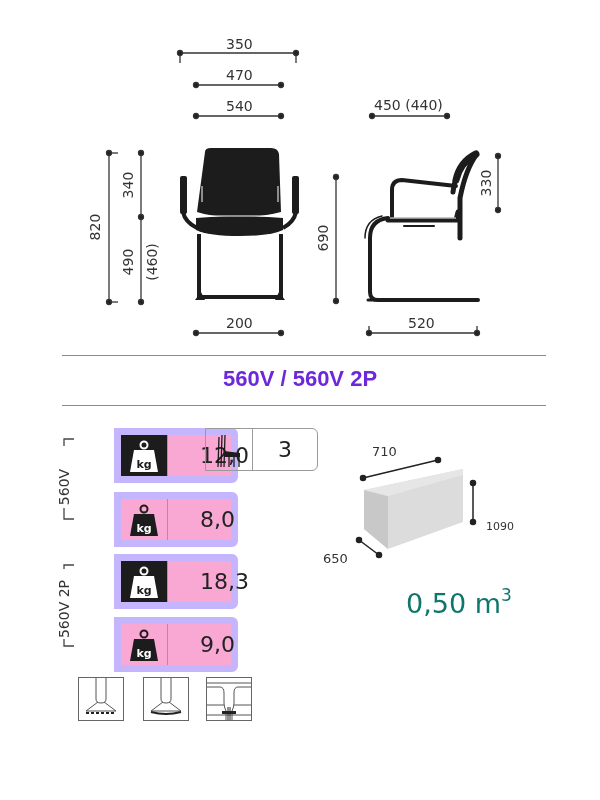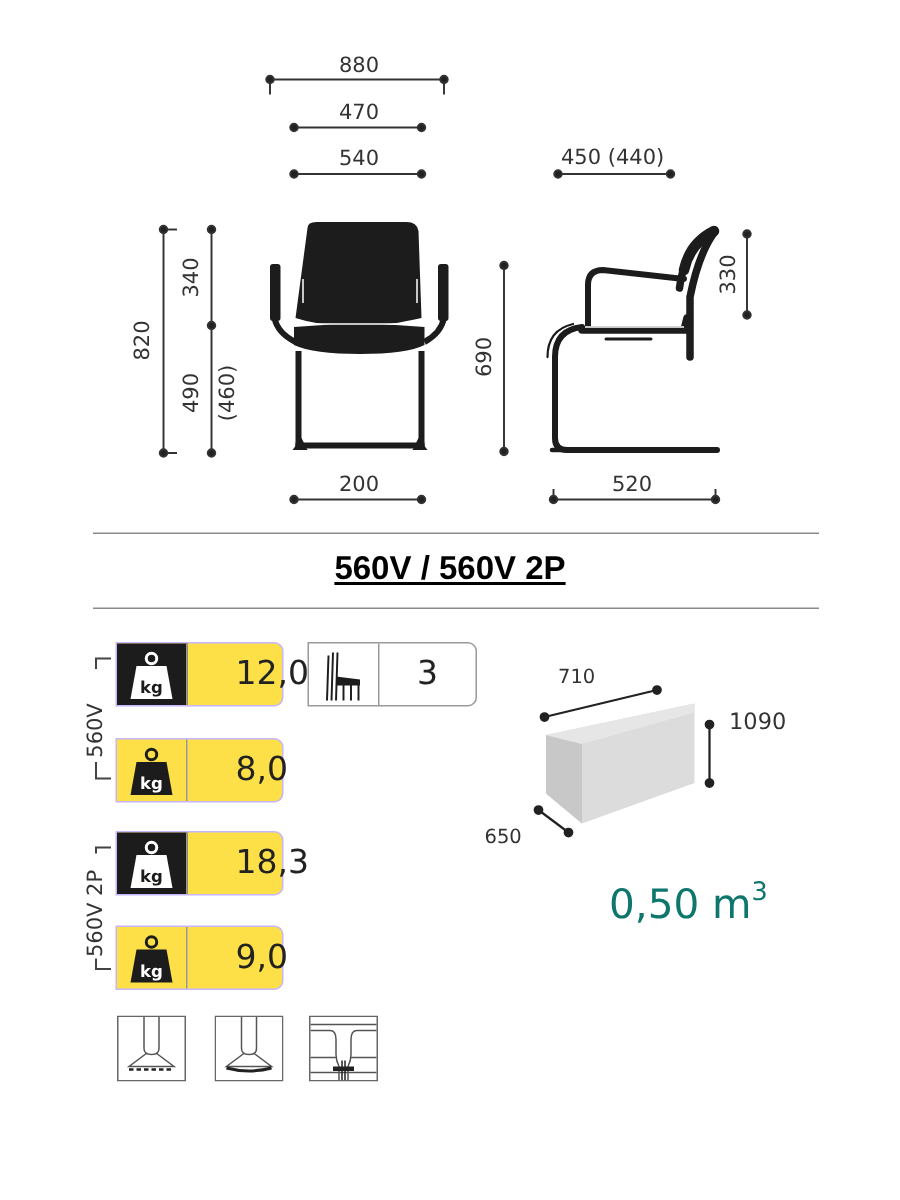--- a/index.html
+++ b/index.html
@@ -4,23 +4,23 @@
   <style>
     html, body { margin: 0; padding: 0; background: #ffffff; }
     body { width: 600px; height: 800px; position: relative; overflow: hidden;
            font-family: "DejaVu Sans", sans-serif; color: #2a2a2a; }
     .abs { position: absolute; }
     .dim-text { position: absolute; font-size: 14px; color: #333; white-space: nowrap; }
     .vtext { position: absolute; font-size: 14px; color: #333; white-space: nowrap;
              transform: rotate(-90deg); transform-origin: center center; }
     .rule { position: absolute; left: 62px; width: 484px; height: 0; border-top: 1.5px solid #8a8a8a; }
     .title { position: absolute; left: 0; width: 600px; top: 366px; text-align: center;
-             font-family: "Liberation Sans", sans-serif; font-weight: bold; font-size: 22px; color: #000000; text-decoration: underline; }
-    .wbox { position: absolute; width: 110px; height: 41px; border: 1px solid #c4b5fd;
-            border-radius: 0 6px 6px 0; background: #fde047; }
+             font-family: "Liberation Sans", sans-serif; font-weight: bold; font-size: 22px; color: #6d28d9; }
+    .wbox { position: absolute; width: 110px; height: 41px; border: 7px solid #c4b5fd;
+            border-radius: 0 6px 6px 0; background: #f9a8d4; margin-left: 37px; }
     .wbox .ic { position: absolute; left: 0; top: 0; width: 46px; height: 41px;
                 border-right: 1px solid #9a9a9a; }
     .wbox .ic.dark { background: #1c1c1c; }
     .wbox .val { position: absolute; left: 47px; right: 0; top: 0; height: 41px; line-height: 41px;
                  text-align: center; font-size: 22px; color: #222; padding-left: 32px; }
     .stack-box { position: absolute; left: 205px; top: 428px; width: 111px; height: 41px;
                  border: 1px solid #9a9a9a; border-radius: 0 6px 6px 0; }
     .stack-box .ic { position: absolute; left: 0; top: 0; width: 46px; height: 41px; border-right: 1px solid #9a9a9a; }
     .stack-box .val { position: absolute; left: 47px; right: 0; top: 0; height: 41px; line-height: 41px;
                       text-align: center; font-size: 22px; color: #222; }
@@ -62,21 +62,21 @@
       <circle cx="109" cy="153" r="2.5"></circle>
         <circle cx="109" cy="302" r="2.5"></circle>
 
       <line x1="141" y1="153" x2="141" y2="302"></line>
       <circle cx="141" cy="153" r="2.5"></circle>
         <circle cx="141" cy="217" r="2.5"></circle>
         <circle cx="141" cy="302" r="2.5"></circle>
     </g>
   </svg>
 
-  <span class="dim-text" style="left:226px;top:36px">880</span>
+  <span class="dim-text" style="left:226px;top:36px">350</span>
   <span class="dim-text" style="left:226px;top:67px">470</span>
   <span class="dim-text" style="left:226px;top:98px">540</span>
   <span class="dim-text" style="left:226px;top:315px">200</span>
 
   <span class="vtext" style="left:80px;top:219px;width:30px;text-align:center">820</span>
   <span class="vtext" style="left:113px;top:177px;width:30px;text-align:center">340</span>
   <span class="vtext" style="left:113px;top:254px;width:30px;text-align:center">490</span>
   <span class="vtext" style="left:130px;top:254px;width:44px;text-align:center">(460)</span>
 
   <svg class="abs" style="left:175px;top:140px" width="130" height="170">
@@ -244,21 +244,21 @@
       <circle cx="118" cy="30" r="2.5"></circle>
     <line x1="153" y1="53" x2="153" y2="92"></line>
     <circle cx="153" cy="53" r="2.5"></circle>
       <circle cx="153" cy="92" r="2.5"></circle>
     <line x1="39" y1="110" x2="59" y2="125"></line>
     <circle cx="39" cy="110" r="2.5"></circle>
       <circle cx="59" cy="125" r="2.5"></circle>
   </g>
 </svg>
 <span class="dim-text" style="left:372px;top:444px;font-size:13px">710</span>
-<span class="dim-text" style="left:486px;top:472px;font-size:15px">1090</span>
+<span class="dim-text" style="left:486px;top:520px;font-size:11px">1090</span>
 <span class="dim-text" style="left:323px;top:551px;font-size:13px">650</span>
 
 <div class="volume">
   <span>0,50 m</span><sup>3</sup>
 </div>
 
 <div class="glide" style="left:78px">
   <svg width="46" height="44" viewBox="0 0 46 44">
     <rect x="0.5" y="0.5" width="45" height="43" fill="#fff" stroke="#666"></rect>
     <g stroke="#555" stroke-width="1" fill="none">

